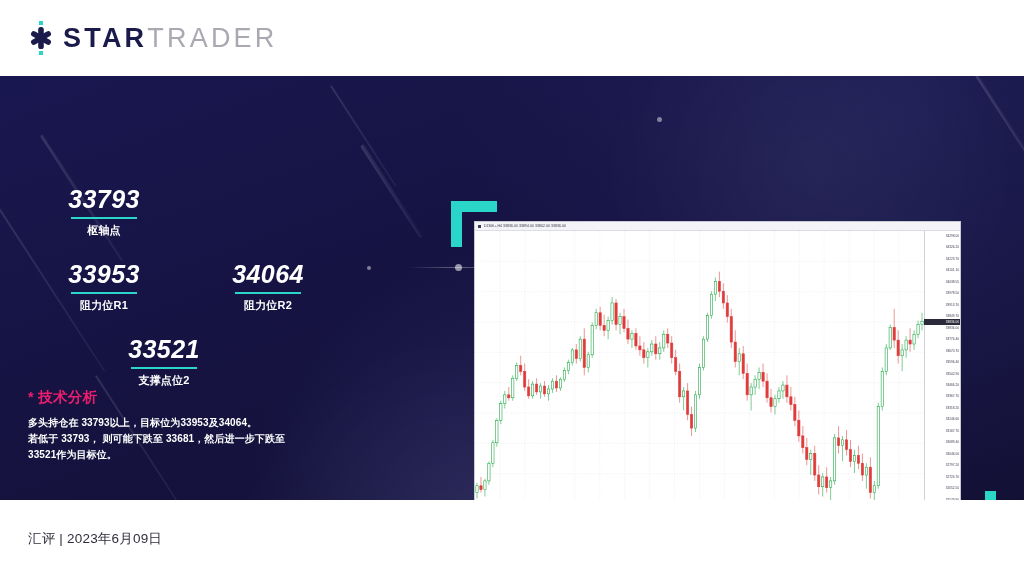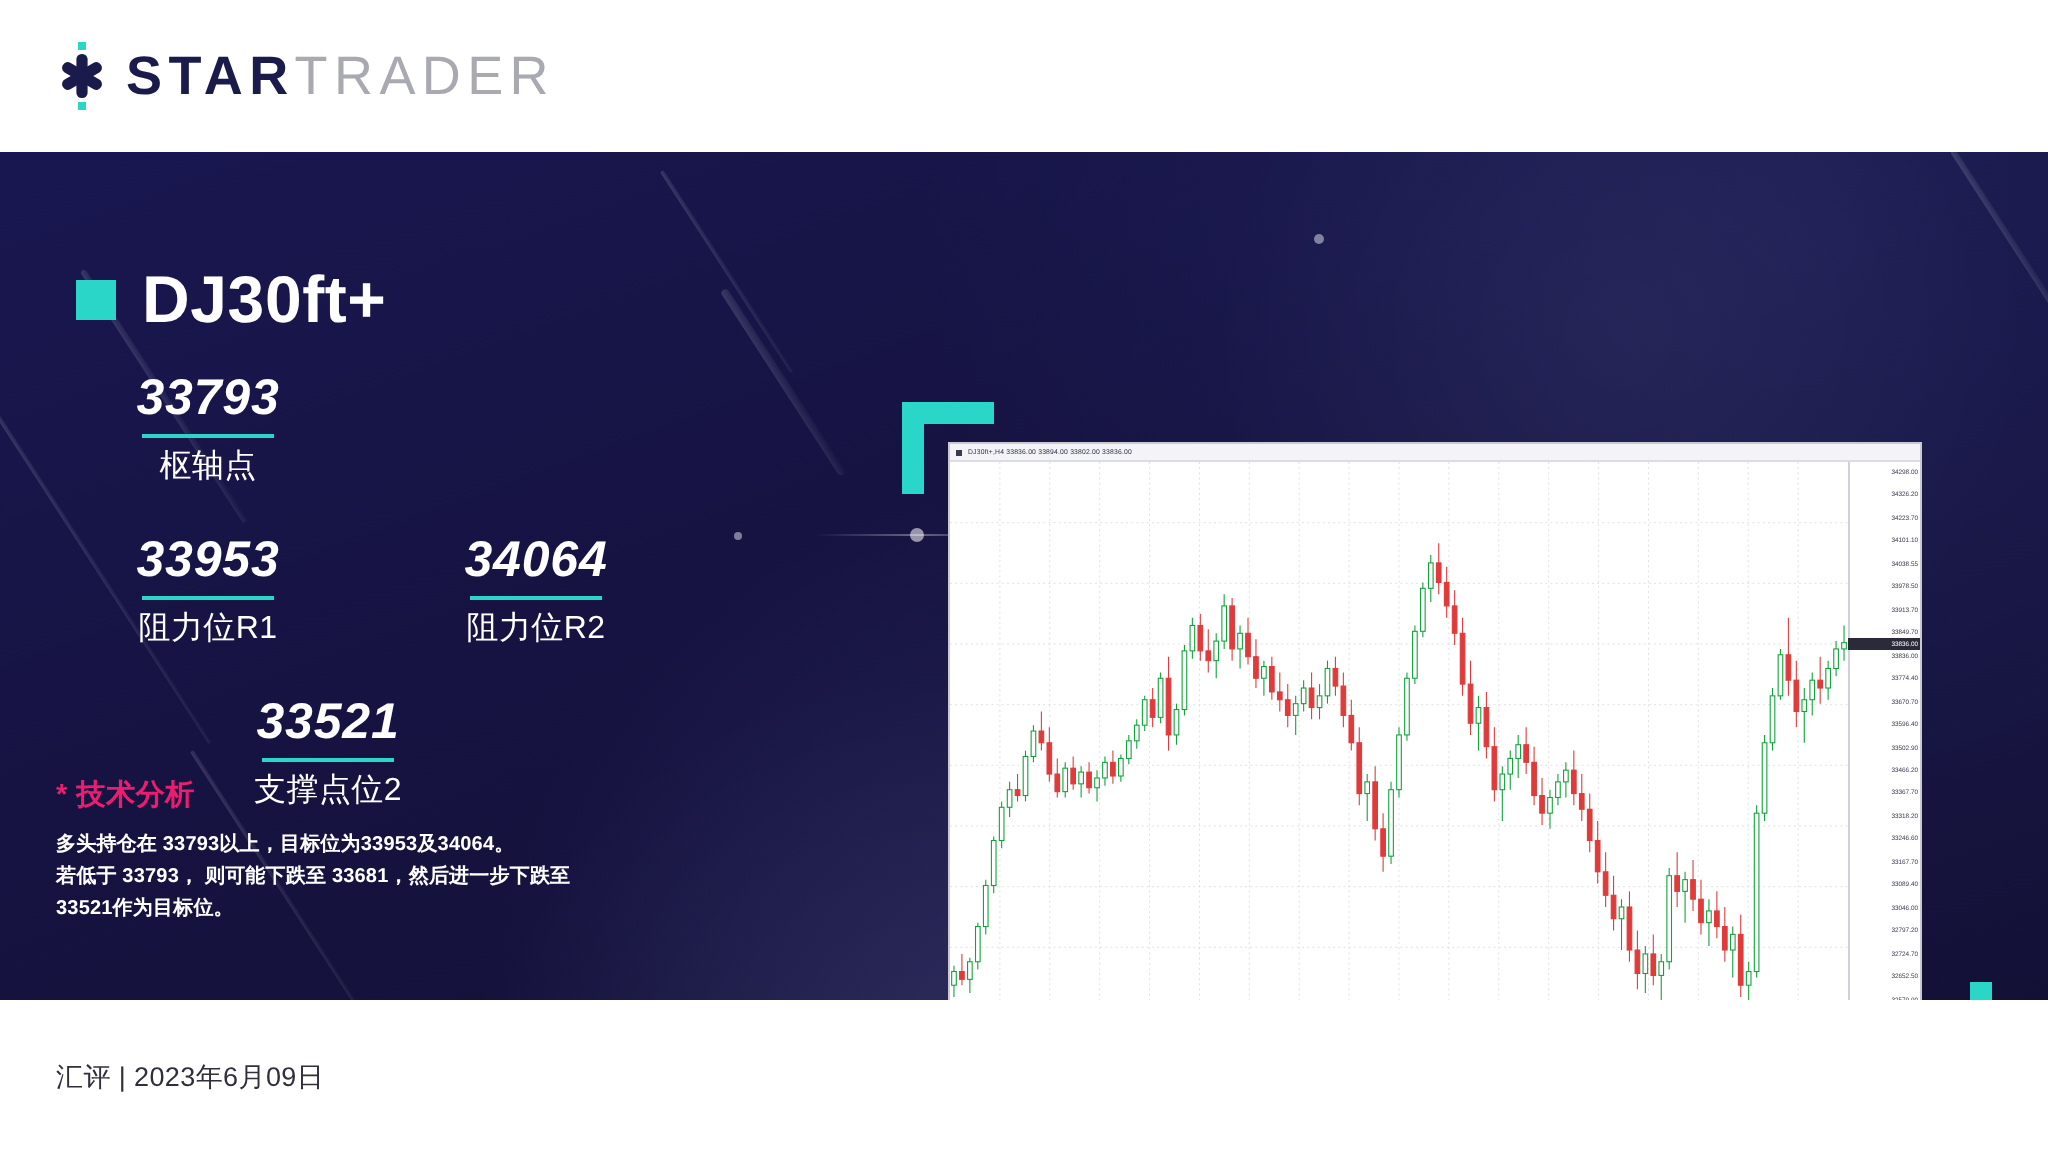--- a/index.html
+++ b/index.html
@@ -43,21 +43,21 @@
   .title-row { position:absolute; left:38px; top:57px; display:flex; align-items:center; }
   .title-sq { width:20px; height:20px; background:#2ad6c8; margin-right:13px; }
   .title-txt { color:#ffffff; font-size:33px; font-weight:600; letter-spacing:0.3px; line-height:1; }
 
   .levels { position:absolute; left:52px; top:110px; width:340px; }
   .lv-row { display:flex; }
   .lv { width:104px; text-align:center; }
   .lv.col2 { margin-left:60px; }
   .lv-num { color:#ffffff; font-size:25px; font-weight:600; line-height:1.08; letter-spacing:0.4px;font-style:italic; }
   .lv-bar { width:66px; height:2px; background:#2ad6c8; margin:4px auto 4px; }
-  .lv-lab { color:#ffffff; font-size:16px; font-weight:400; letter-spacing:0.2px; }
+  .lv-lab { color:#ffffff; font-size:11px; font-weight:700; letter-spacing:0.2px; }
   .lv-gap { height:23px; }
 
   
   .analysis { position:absolute; left:28px; top:312px; width:380px; }
   .an-head { color:#ec1d6e; font-size:14.5px; font-weight:700; letter-spacing:0.3px; margin-bottom:8px; }
   .an-body { color:#ffffff; font-size:10px; font-weight:600; line-height:1.62; letter-spacing:0.1px; }
 
   
   .bracket { position:absolute; }
   .bk-tl { left:451px; top:125px; width:46px; height:46px;
@@ -127,24 +127,20 @@
     <div class="streak" style="left:975px; top:0px; width:3px; height:150px; transform:rotate(-33deg);"></div>
     <div class="arc" style="left:230px; top:255px; width:460px; height:460px;"></div>
     <div class="arc" style="left:600px; top:-120px; width:420px; height:420px;"></div>
     <div class="dot" style="left:367px; top:190px; width:4px; height:4px;"></div>
     <div class="dot" style="left:657px; top:41px; width:5px; height:5px;"></div>
     <div class="dot" style="left:455px; top:188px; width:7px; height:7px; background:rgba(255,255,255,0.55);"></div>
     <div class="hline" style="left:408px; top:191px; width:100px;"></div>
 
     <div class="panel">
 
-      <div class="title-row">
-        <span class="title-sq"></span>
-        <span class="title-txt">DJ30ft+</span>
-      </div>
 
       <div class="levels">
 
         <div class="lv-row">
           <div class="lv">
             <div class="lv-num">33793</div>
             <div class="lv-bar"></div>
             <div class="lv-lab">枢轴点</div>
           </div>
         </div>

